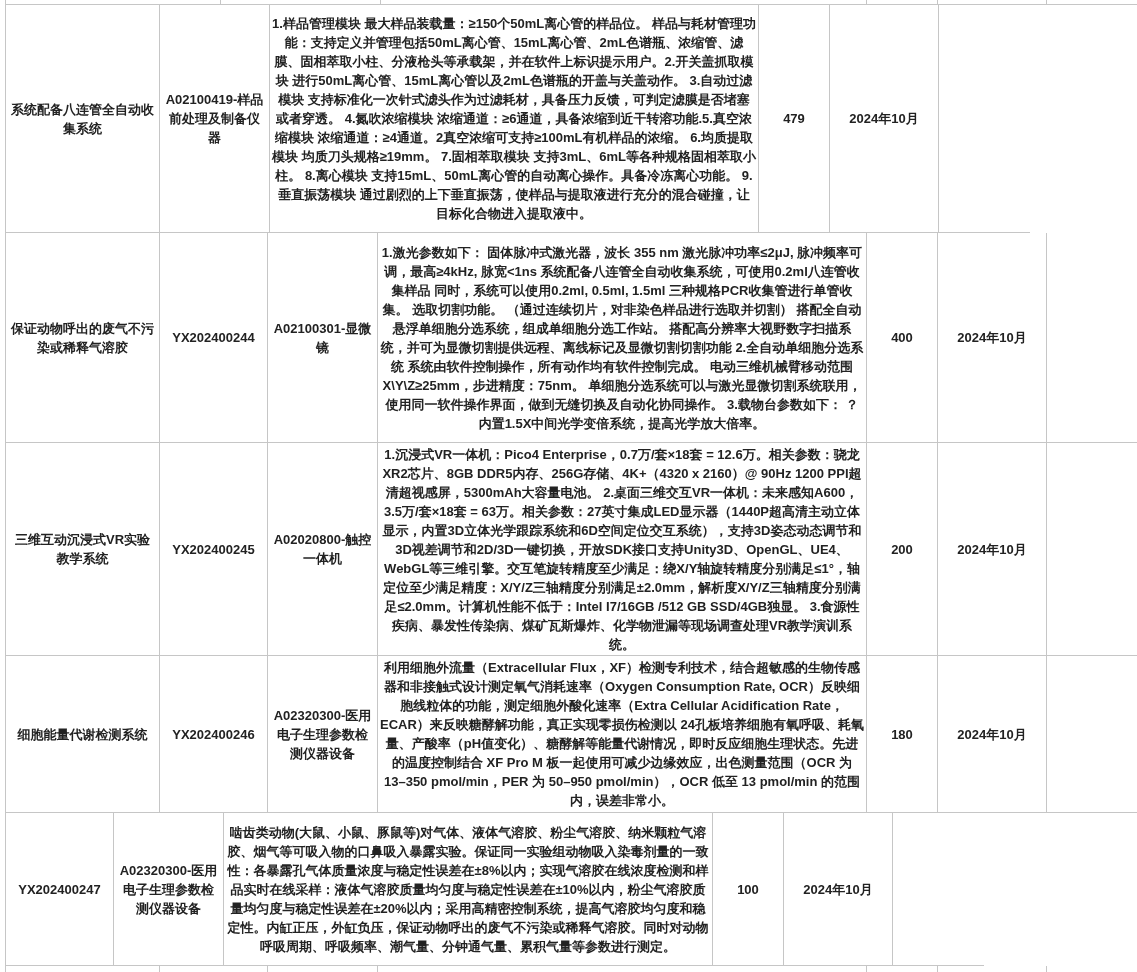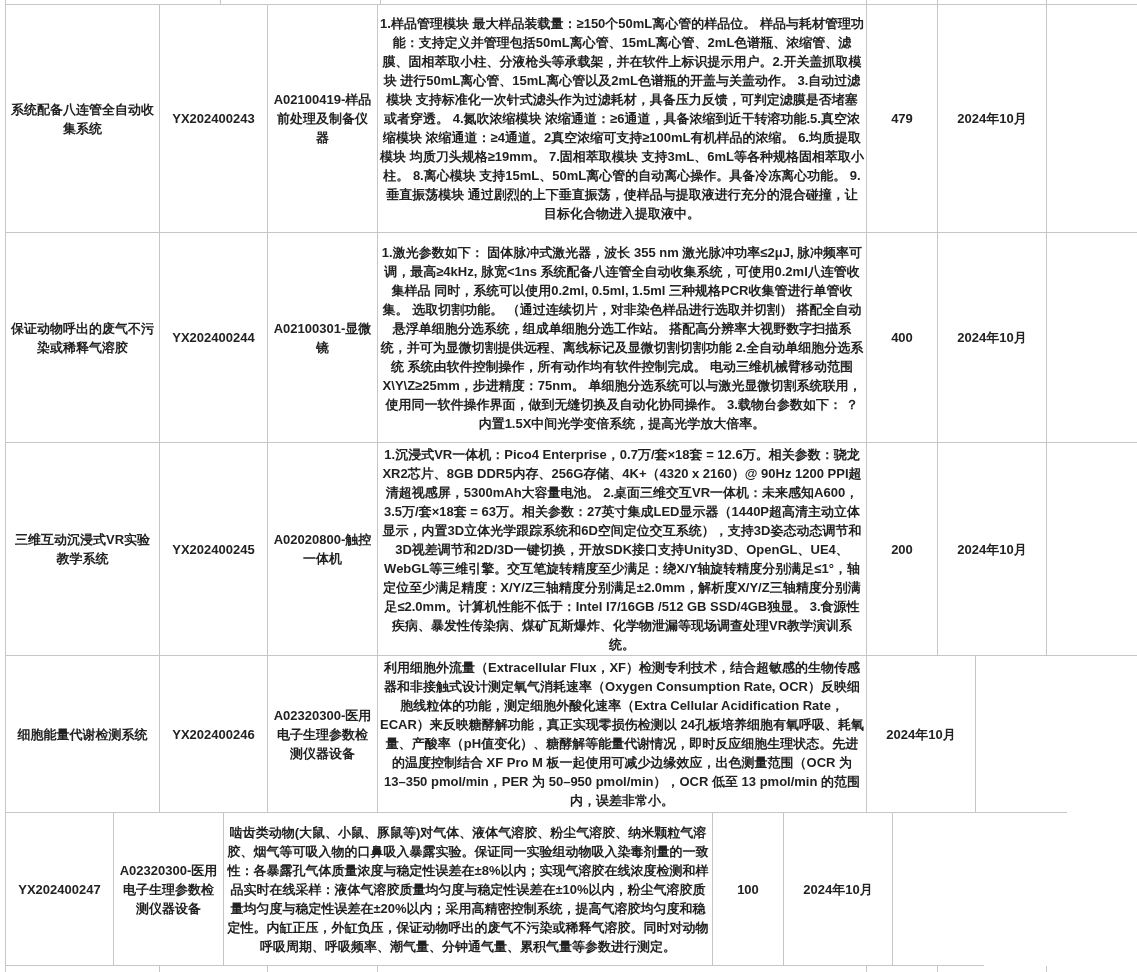--- a/index.html
+++ b/index.html
@@ -46,21 +46,20 @@
       <div class="cell s1"></div>
       <div class="cell s2"></div>
       <div class="cell s3"></div>
       <div class="cell c5"></div>
       <div class="cell c6"></div>
       <div class="cell c7"></div>
     </div>
 
     <div class="row r1">
       <div class="cell c1">系统配备八连管全自动收集系统</div>
-      <div class="cell c2">YX202400243</div>
       <div class="cell c3">A02100419-样品前处理及制备仪器</div>
       <div class="cell c4">1.样品管理模块 最大样品装载量：≥150个50mL离心管的样品位。 样品与耗材管理功能：支持定义并管理包括50mL离心管、15mL离心管、2mL色谱瓶、浓缩管、滤膜、固相萃取小柱、分液枪头等承载架，并在软件上标识提示用户。2.开关盖抓取模块 进行50mL离心管、15mL离心管以及2mL色谱瓶的开盖与关盖动作。 3.自动过滤模块 支持标准化一次针式滤头作为过滤耗材，具备压力反馈，可判定滤膜是否堵塞或者穿透。 4.氮吹浓缩模块 浓缩通道：≥6通道，具备浓缩到近干转溶功能.5.真空浓缩模块 浓缩通道：≥4通道。2真空浓缩可支持≥100mL有机样品的浓缩。 6.均质提取模块 均质刀头规格≥19mm。 7.固相萃取模块 支持3mL、6mL等各种规格固相萃取小柱。 8.离心模块 支持15mL、50mL离心管的自动离心操作。具备冷冻离心功能。 9.垂直振荡模块 通过剧烈的上下垂直振荡，使样品与提取液进行充分的混合碰撞，让目标化合物进入提取液中。</div>
       <div class="cell c5">479</div>
       <div class="cell c6">2024年10月</div>
       <div class="cell c7"></div>
     </div>
 
     <div class="row r2">
       <div class="cell c1">保证动物呼出的废气不污染或稀释气溶胶</div>
       <div class="cell c2">YX202400244</div>
@@ -79,20 +78,21 @@
       <div class="cell c5">200</div>
       <div class="cell c6">2024年10月</div>
       <div class="cell c7"></div>
     </div>
 
     <div class="row r4">
       <div class="cell c1">细胞能量代谢检测系统</div>
       <div class="cell c2">YX202400246</div>
       <div class="cell c3">A02320300-医用电子生理参数检测仪器设备</div>
       <div class="cell c4">利用细胞外流量（Extracellular Flux，XF）检测专利技术，结合超敏感的生物传感器和非接触式设计测定氧气消耗速率（Oxygen Consumption Rate, OCR）反映细胞线粒体的功能，测定细胞外酸化速率（Extra Cellular Acidification Rate，ECAR）来反映糖酵解功能，真正实现零损伤检测以 24孔板培养细胞有氧呼吸、耗氧量、产酸率（pH值变化）、糖酵解等能量代谢情况，即时反应细胞生理状态。先进的温度控制结合 XF Pro M 板一起使用可减少边缘效应，出色测量范围（OCR 为 13–350 pmol/min，PER 为 50–950 pmol/min），OCR 低至 13 pmol/min 的范围内，误差非常小。</div>
+      <div class="cell c5">180</div>
       <div class="cell c6">2024年10月</div>
       <div class="cell c7"></div>
     </div>
 
     <div class="row r5">
       <div class="cell c2">YX202400247</div>
       <div class="cell c3">A02320300-医用电子生理参数检测仪器设备</div>
       <div class="cell c4">啮齿类动物(大鼠、小鼠、豚鼠等)对气体、液体气溶胶、粉尘气溶胶、纳米颗粒气溶胶、烟气等可吸入物的口鼻吸入暴露实验。保证同一实验组动物吸入染毒剂量的一致性：各暴露孔气体质量浓度与稳定性误差在±8%以内；实现气溶胶在线浓度检测和样品实时在线采样：液体气溶胶质量均匀度与稳定性误差在±10%以内，粉尘气溶胶质量均匀度与稳定性误差在±20%以内；采用高精密控制系统，提高气溶胶均匀度和稳定性。内缸正压，外缸负压，保证动物呼出的废气不污染或稀释气溶胶。同时对动物呼吸周期、呼吸频率、潮气量、分钟通气量、累积气量等参数进行测定。</div>
       <div class="cell c5">100</div>
       <div class="cell c6">2024年10月</div>

